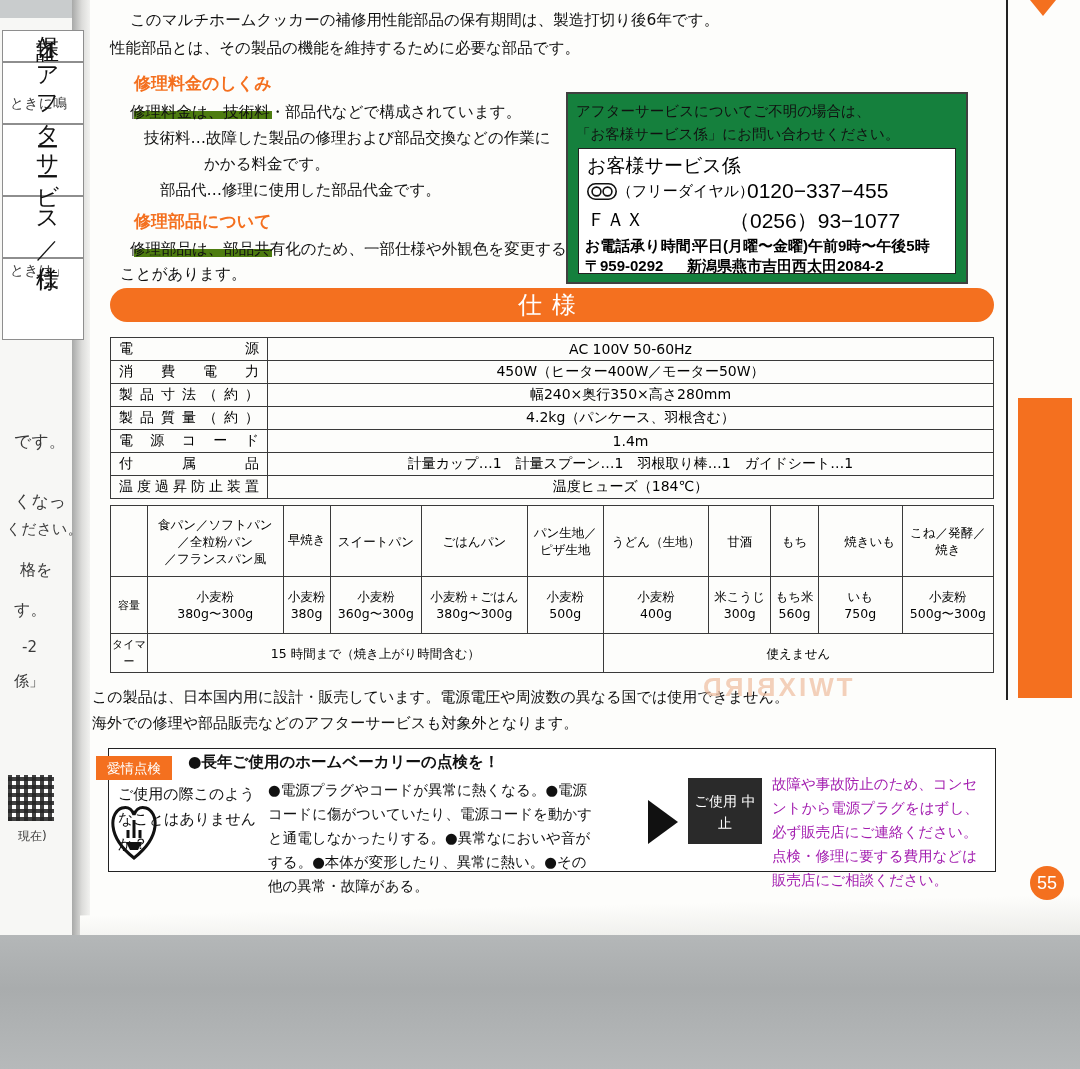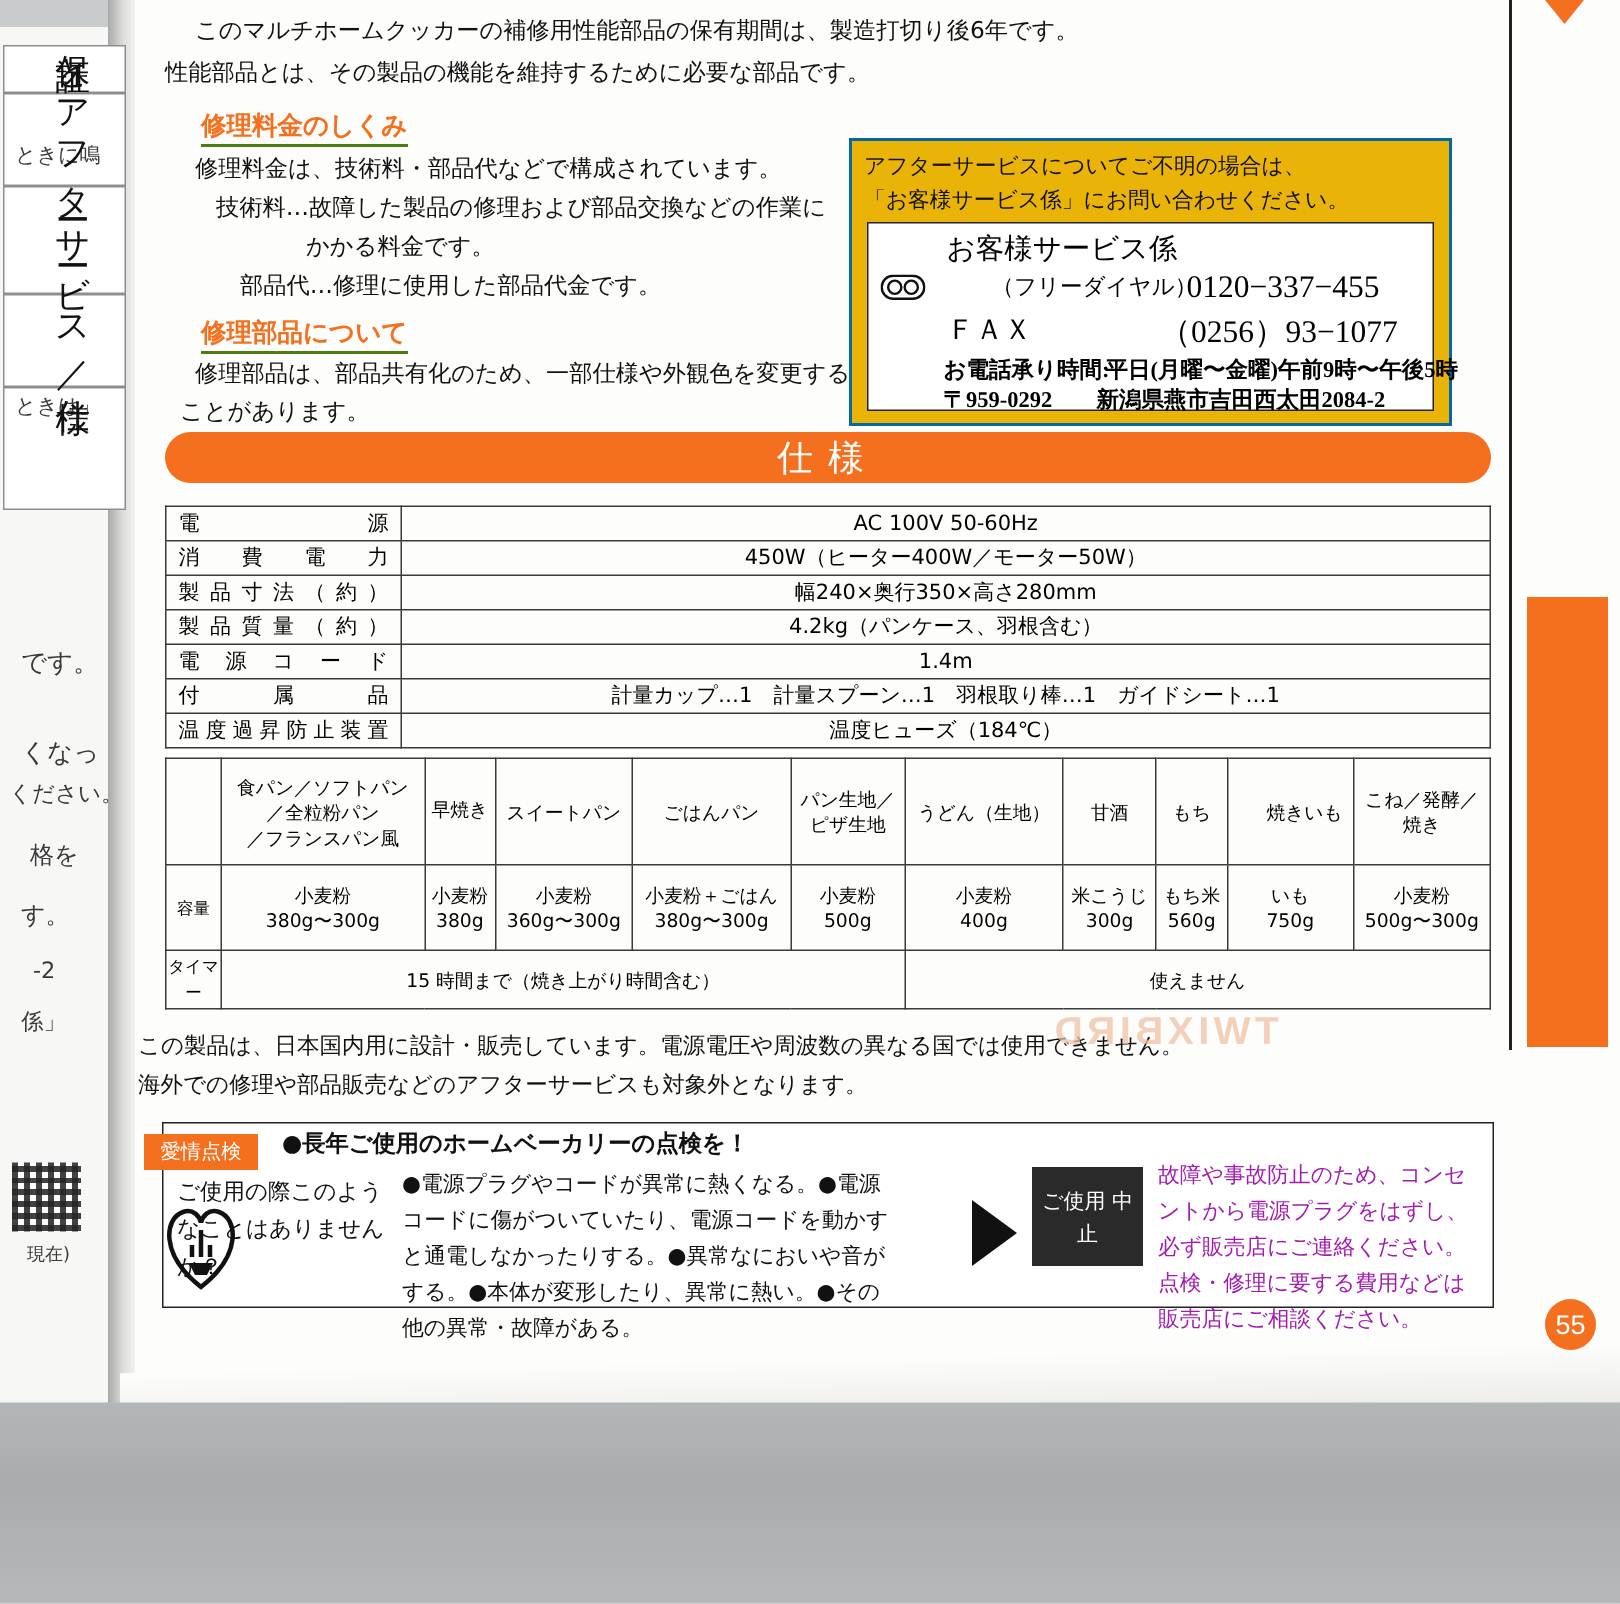--- a/index.html
+++ b/index.html
@@ -73,37 +73,37 @@
   
   #sidediv{position:absolute;left:1006px;top:0;width:2px;height:700px;background:#222;}
 
   
   .para{font-size:15.5px;line-height:25px;color:#111;font-family:"DejaVu Sans", sans-serif;}
 
   .headline{
     font-family:"DejaVu Sans", sans-serif;
     font-weight:bold;color:#f4701f;font-size:17px;
   }
-  .hl-underline{border-bottom:2px solid #4d7c0f;padding-bottom:1px;}
+  .hl-underline{border-bottom:8px solid #4d7c0f;padding-bottom:16px;}
 
   
   #svcbox{
     position:absolute;left:566px;top:92px;width:398px;height:188px;
-    border:2px solid #0369a1;background:#eab308;
+    border:2px solid #404040;background:#15803d;
   }
   #svcNote{
     position:absolute;left:8px;top:6px;width:380px;
     font-size:14.5px;line-height:23px;color:#111;
     font-family:"DejaVu Sans", sans-serif;
   }
   #svcInner{
     position:absolute;left:10px;top:54px;width:376px;height:124px;
     border:1.5px solid #222;background:#fff;
   }
-  #svcInner .line{position:absolute;white-space:nowrap;font-family:Liberation Serif, serif;margin-left:44px;}
+  #svcInner .line{position:absolute;white-space:nowrap;font-family:Liberation Sans, sans-serif;}
 
   
   #specBanner{
     position:absolute;left:110px;top:288px;width:884px;height:34px;
     background:#f4701f;border-radius:17px;
   }
   #specBannerText{
     position:absolute;left:0;top:0;width:884px;height:34px;
     line-height:34px;text-align:center;color:#fff;font-size:24px;letter-spacing:10px;
     font-family:"DejaVu Sans", sans-serif;

